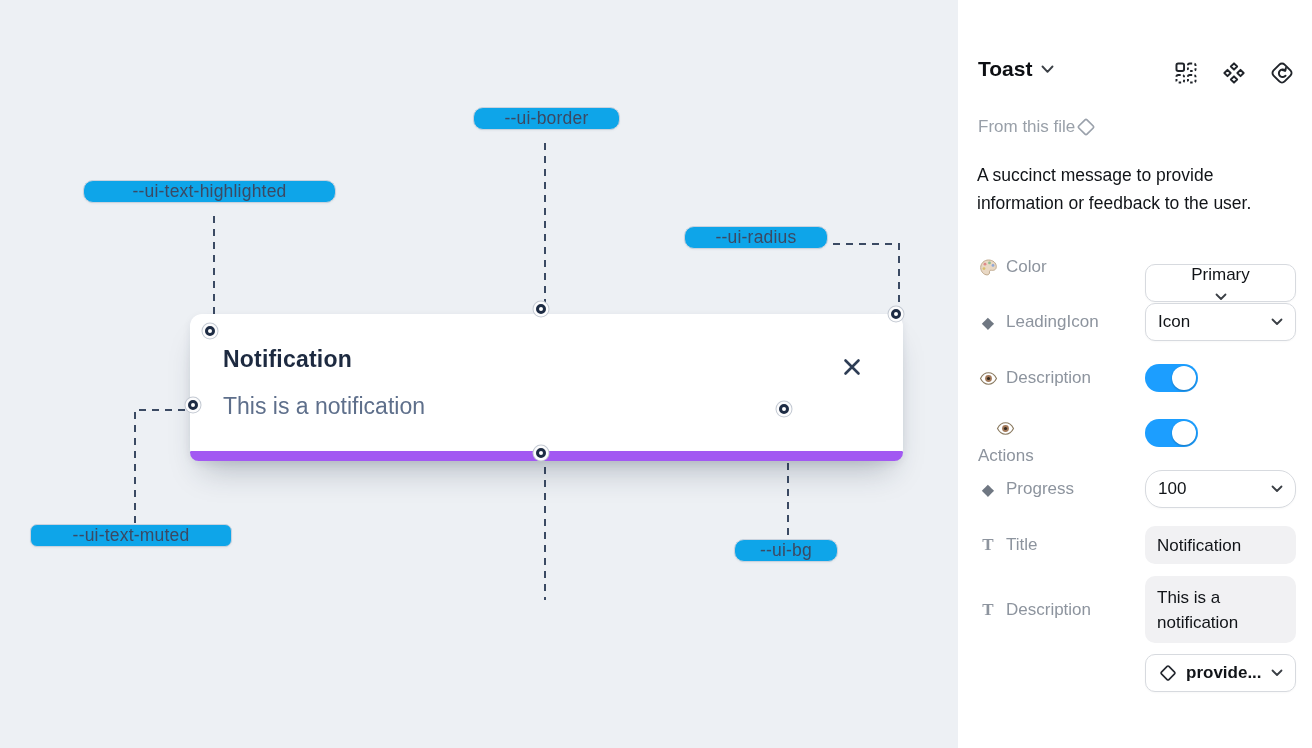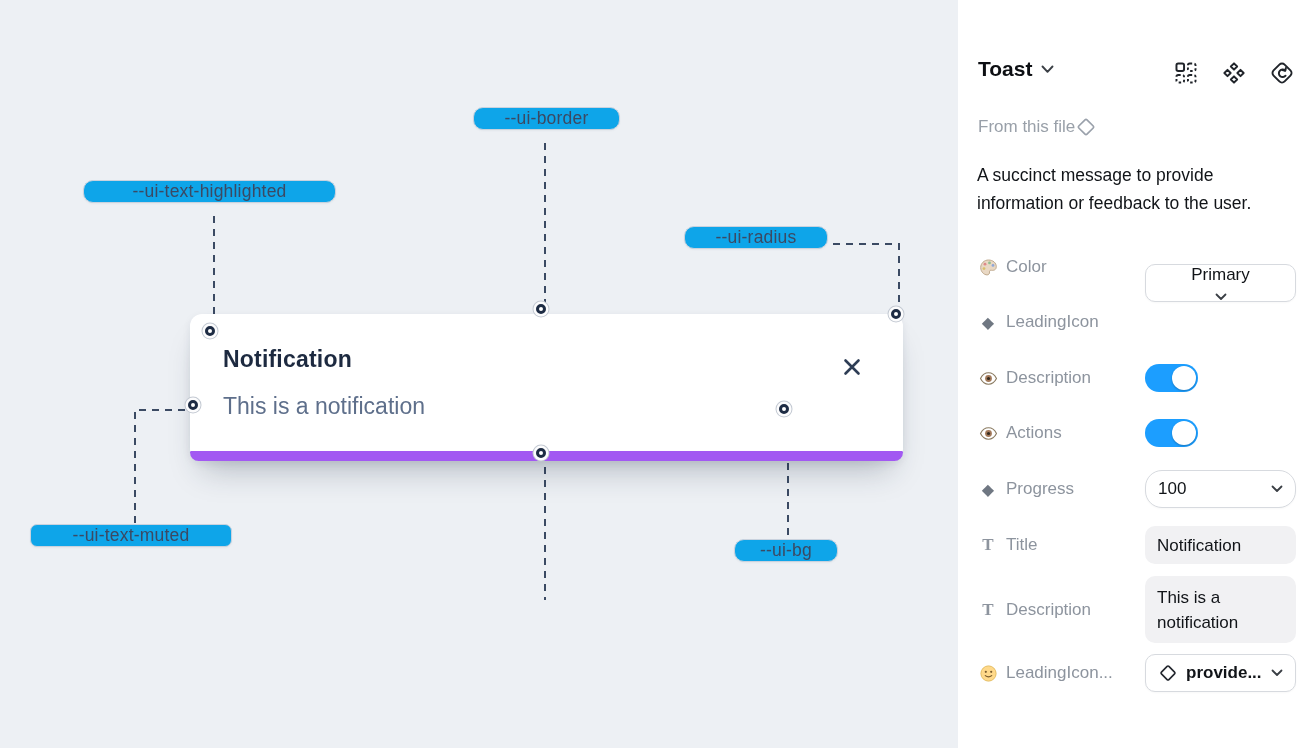--- a/index.html
+++ b/index.html
@@ -178,36 +178,42 @@
       <span class="val">Primary</span>
       <svg width="12" height="8" viewBox="0 0 12 8">
           <polyline points="1.5,1.5 6,6 10.5,1.5" fill="none" stroke="#3a3f45" stroke-width="1.8" stroke-linecap="round" stroke-linejoin="round"></polyline>
         </svg>
     </div>
 
     <div class="prop-label" style="top:303px; height:38px;">
       <span class="glyph diamond-glyph">◆</span>
       <span>LeadingIcon</span>
     </div>
+    <div class="dropdown" style="top:303px;">
+      <span class="val">Icon</span>
+      <svg width="12" height="8" viewBox="0 0 12 8">
+          <polyline points="1.5,1.5 6,6 10.5,1.5" fill="none" stroke="#3a3f45" stroke-width="1.8" stroke-linecap="round" stroke-linejoin="round"></polyline>
+        </svg>
+    </div>
 
     <div class="prop-label" style="top:364px; height:28px;">
       <span class="glyph">
         <svg width="19" height="19" viewBox="0 0 19 19">
           <path d="M1.5 9.5 C3.5 5.6 6.3 3.8 9.5 3.8 C12.7 3.8 15.5 5.6 17.5 9.5 C15.5 13.4 12.7 15.2 9.5 15.2 C6.3 15.2 3.5 13.4 1.5 9.5 Z" fill="#fff" stroke="#8a7a60" stroke-width="1.1"></path>
           <circle cx="9.5" cy="9.5" r="3.4" fill="#a3795a"></circle>
           <circle cx="9.5" cy="9.5" r="1.6" fill="#342a20"></circle>
         </svg>
       </span>
       <span>Description</span>
     </div>
     <div class="toggle" style="top:364px;" role="switch" aria-checked="true">
       <span class="knob"></span>
     </div>
 
-    <div class="prop-label" style="top:419px; height:28px;">
+    <div class="prop-label" style="top:419px; height:28px;flex-direction:column;">
       <span class="glyph">
         <svg width="19" height="19" viewBox="0 0 19 19">
           <path d="M1.5 9.5 C3.5 5.6 6.3 3.8 9.5 3.8 C12.7 3.8 15.5 5.6 17.5 9.5 C15.5 13.4 12.7 15.2 9.5 15.2 C6.3 15.2 3.5 13.4 1.5 9.5 Z" fill="#fff" stroke="#8a7a60" stroke-width="1.1"></path>
           <circle cx="9.5" cy="9.5" r="3.4" fill="#a3795a"></circle>
           <circle cx="9.5" cy="9.5" r="1.6" fill="#342a20"></circle>
         </svg>
       </span>
       <span>Actions</span>
     </div>
     <div class="toggle" style="top:419px;" role="switch" aria-checked="true">
@@ -234,31 +240,20 @@
     </div>
 
     <div class="prop-label" style="top:591px; height:38px;">
       <span class="glyph t-glyph">T</span>
       <span>Description</span>
     </div>
     <div class="textfield" style="top:576px; height:67px;">
       <span>This is a notification</span>
     </div>
 
-    <div class="prop-label" style="top:654px; height:38px;">
-      <span class="glyph">
-        <svg width="19" height="19" viewBox="0 0 19 19">
-          <circle cx="9.5" cy="9.5" r="7.6" fill="#ffd98a" stroke="#e5bd60" stroke-width="1"></circle>
-          <circle cx="6.8" cy="7.8" r="1.1" fill="#7a5c2e"></circle>
-          <circle cx="12.2" cy="7.8" r="1.1" fill="#7a5c2e"></circle>
-          <path d="M6.3 11.6 Q9.5 14.2 12.7 11.6" fill="none" stroke="#7a5c2e" stroke-width="1.2" stroke-linecap="round"></path>
-        </svg>
-      </span>
-      <span>LeadingIcon...</span>
-    </div>
     <div class="dropdown" style="top:654px; gap:8px;">
       <svg width="20" height="20" viewBox="0 0 22 22">
         <rect x="5.2" y="5.2" width="11.6" height="11.6" rx="1.4" transform="rotate(45 11 11)" fill="none" stroke="#23272e" stroke-width="1.8"></rect>
       </svg>
       <span class="val bold">provide...</span>
       <svg width="12" height="8" viewBox="0 0 12 8">
           <polyline points="1.5,1.5 6,6 10.5,1.5" fill="none" stroke="#3a3f45" stroke-width="1.8" stroke-linecap="round" stroke-linejoin="round"></polyline>
         </svg>
     </div>
 

